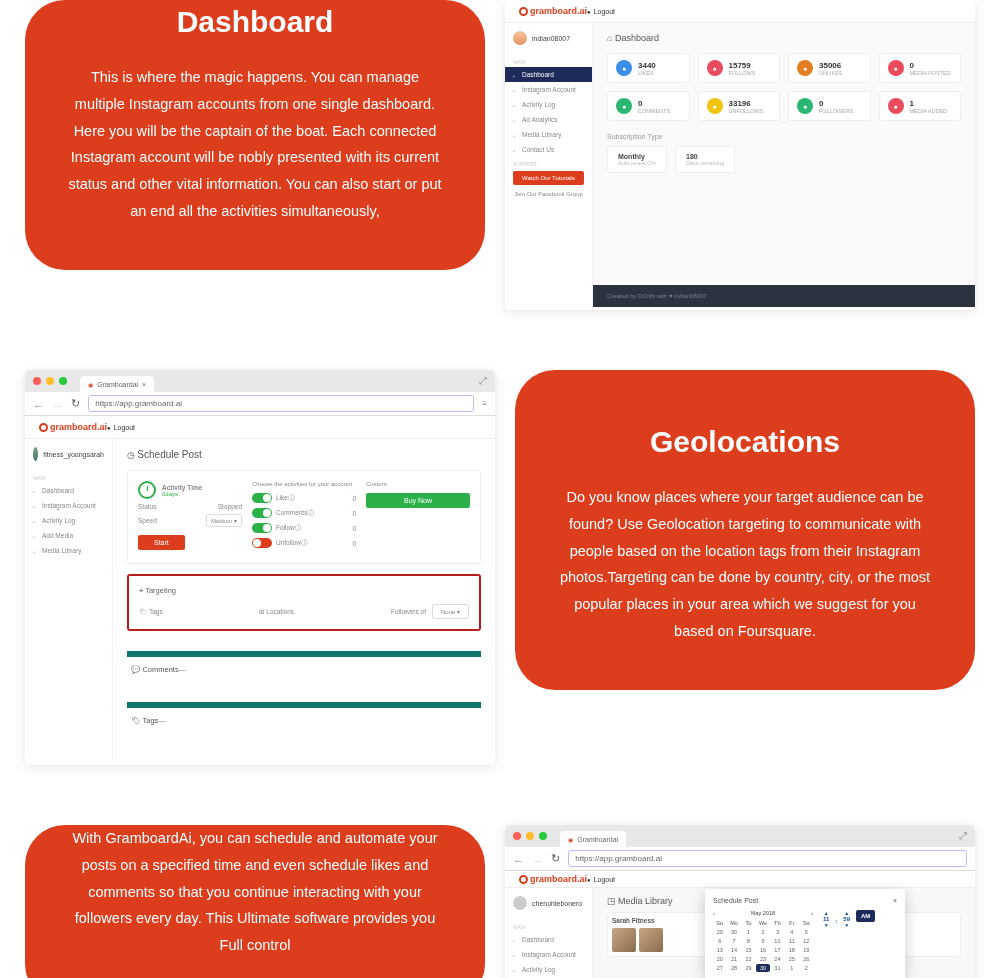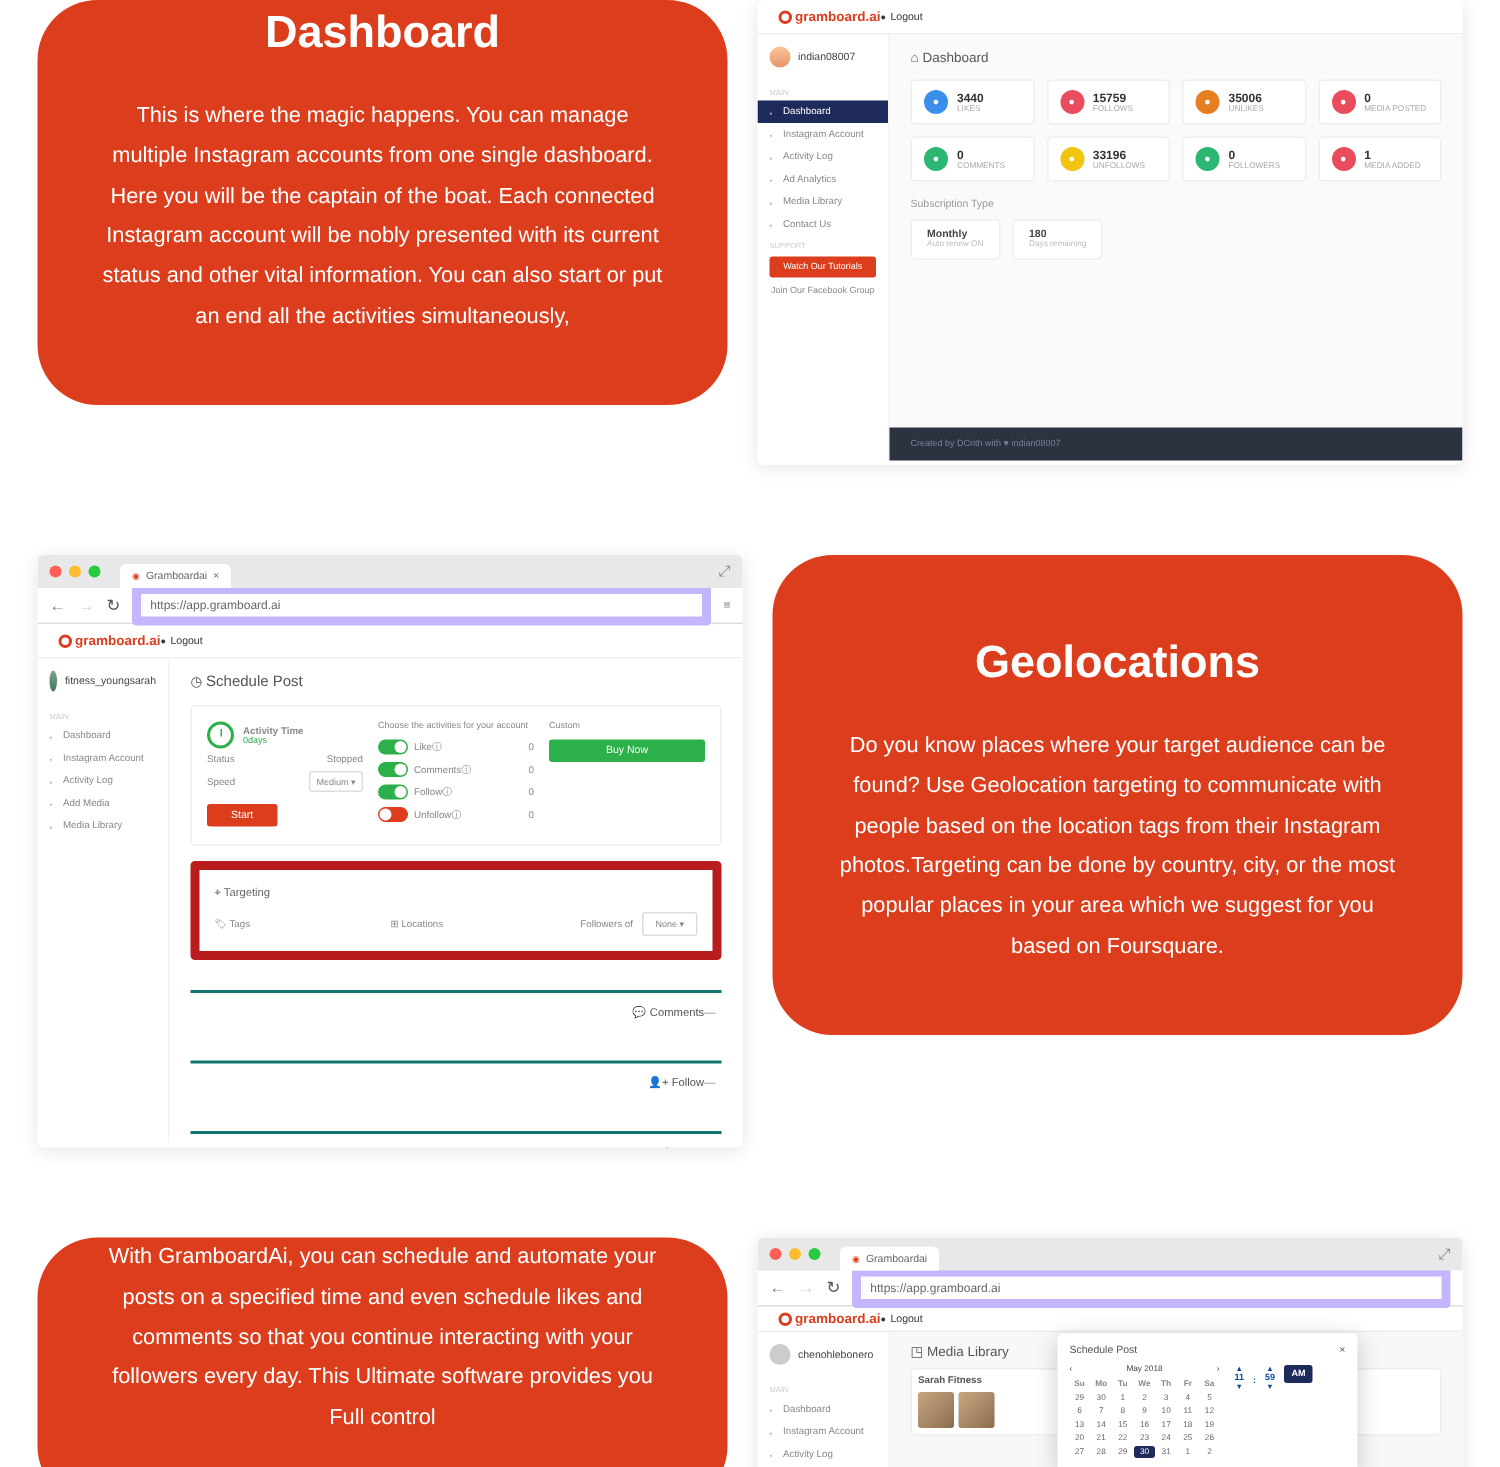--- a/index.html
+++ b/index.html
@@ -78,21 +78,21 @@
   
   .browser-chrome { background: #e8e8e8; height: 22px; display: flex; align-items: center; padding: 0 8px; gap: 5px; border-radius: 4px 4px 0 0; position: relative; }
   .win-dot { width: 8px; height: 8px; border-radius: 50%; }
   .dot-r { background: #ff5f56; } .dot-y { background: #ffbd2e; } .dot-g { background: #27c93f; }
   .tab { background: #fff; height: 16px; border-radius: 4px 4px 0 0; padding: 2px 8px; font-size: 7px; color: #666; display: flex; align-items: center; gap: 4px; margin-left: 8px; align-self: flex-end; }
   .tab::before { content: "◉"; color: #dc3e1d; font-size: 6px; }
   .expand { position: absolute; right: 8px; color: #888; font-size: 10px; }
   .url-bar { background: #fff; height: 24px; display: flex; align-items: center; padding: 0 8px; gap: 8px; border-bottom: 1px solid #ddd; }
   .nav-arrow { color: #888; font-size: 11px; }
   .reload { color: #555; font-size: 11px; }
-  .url-input { flex: 1; background: #fff; border: 6px solid #c4b5fd; border-radius: 3px; font-size: 8px; color: #666; padding: 3px 6px; }
+  .url-input { flex: 1; background: #fff; border: 1px solid #c4b5fd; border-radius: 3px; font-size: 8px; color: #666; padding: 3px 6px; }
   .tri { color: #888; font-size: 8px; }
   
   
   .shot2 { height: 395px; font-size: 7px; color: #888; }
   .shot2 .app-body { height: calc(100% - 46px - 26px); }
   .shot2 .main { background: #fff; padding: 10px 14px; }
   .page-h { font-size: 10px; color: #555; margin-bottom: 10px; }
   .page-h::before { content: "◷ "; font-size: 9px; }
   .config-row { border: 1px solid #eee; border-radius: 3px; padding: 10px; display: flex; gap: 10px; margin-bottom: 10px; }
   .cfg-col { flex: 1; font-size: 6.5px; color: #888; }
@@ -105,27 +105,27 @@
   .select-mini { border: 1px solid #ddd; padding: 2px 4px; font-size: 6px; border-radius: 2px; }
   .btn-start { background: #dc3e1d; color: #fff; padding: 4px 16px; font-size: 7px; border-radius: 2px; margin-top: 8px; display: inline-block; }
   .cfg-col-2 { flex: 1; font-size: 6.5px; }
   .toggle-row { display: flex; align-items: center; justify-content: space-between; margin-bottom: 5px; }
   .toggle { width: 20px; height: 10px; border-radius: 5px; background: #2bb04a; position: relative; }
   .toggle::after { content: ""; position: absolute; width: 8px; height: 8px; background: #fff; border-radius: 50%; top: 1px; right: 1px; }
   .toggle.off { background: #dc3e1d; }
   .toggle.off::after { right: auto; left: 1px; }
   .cfg-col-3 { flex: 1; font-size: 6.5px; }
   .btn-buy { background: #2bb04a; color: #fff; padding: 4px 20px; font-size: 7px; border-radius: 2px; display: block; text-align: center; }
-  .target-row { border: 6px solid #b91c1c; border-radius: 3px; padding: 10px; margin-bottom: 10px; }
+  .target-row { border: 2px solid #b91c1c; border-radius: 3px; padding: 10px; margin-bottom: 10px; }
   .target-title { font-size: 7.5px; color: #666; margin-bottom: 8px; }
   .target-title::before { content: "⌖ "; }
   .target-body { display: flex; gap: 30px; font-size: 6.5px; align-items: center; }
   .target-body > div { flex: 1; }
   .pill { border: 1px solid #ddd; padding: 3px 8px; border-radius: 2px; font-size: 6px; display: inline-flex; align-items: center; gap: 8px; }
-  .accordion { display: flex; justify-content: flex-end; padding: 8px 4px; border-top: 2px solid #0f766e; font-size: 7.5px; color: #555; margin-top: 20px; }
+  .accordion { display: flex; justify-content: flex-start; padding: 8px 4px; border-top: 6px solid #0f766e; font-size: 7.5px; color: #555; margin-top: 20px; }
   .accordion::after { content: "—"; color: #888; }
   
   
   .shot3 { height: 165px; font-size: 7px; color: #888; overflow: hidden; }
   .shot3 .app-body { height: calc(100% - 46px - 20px); }
   .shot3 .main { background: #f8f8f8; padding: 8px 14px; }
   .lib-title { font-size: 9px; color: #555; margin-bottom: 6px; }
   .lib-title::before { content: "◳ "; }
   .lib-row { display: flex; gap: 8px; }
   .lib-card { flex: 1; background: #fff; border: 1px solid #eee; border-radius: 3px; padding: 4px; }
@@ -365,23 +365,20 @@
               <span>Followers of</span>
               <span class="pill">
                   <span>None ▾</span>
                 </span>
             </div>
           </div>
         </div>
         <div id="accordion-list">
             <div class="accordion">
               <span>💬 Comments</span>
-            </div>
-            <div class="accordion">
-              <span>👤+ Follow</span>
             </div>
             <div class="accordion">
               <span>🏷 Tags</span>
             </div>
           </div>
       </div>
     </div>
   </div>
   <div class="text-card geo">
     <h2>Geolocations</h2>

